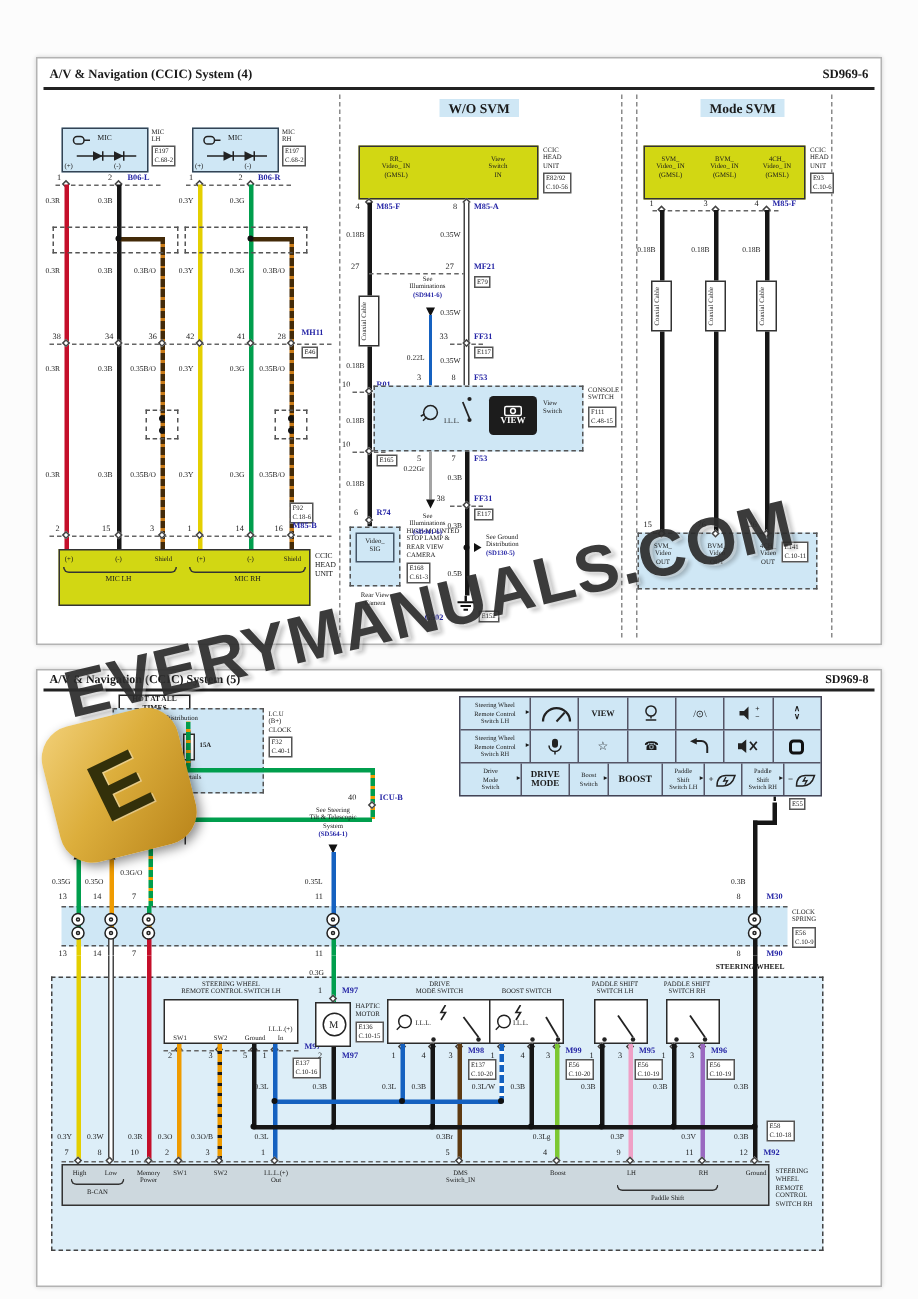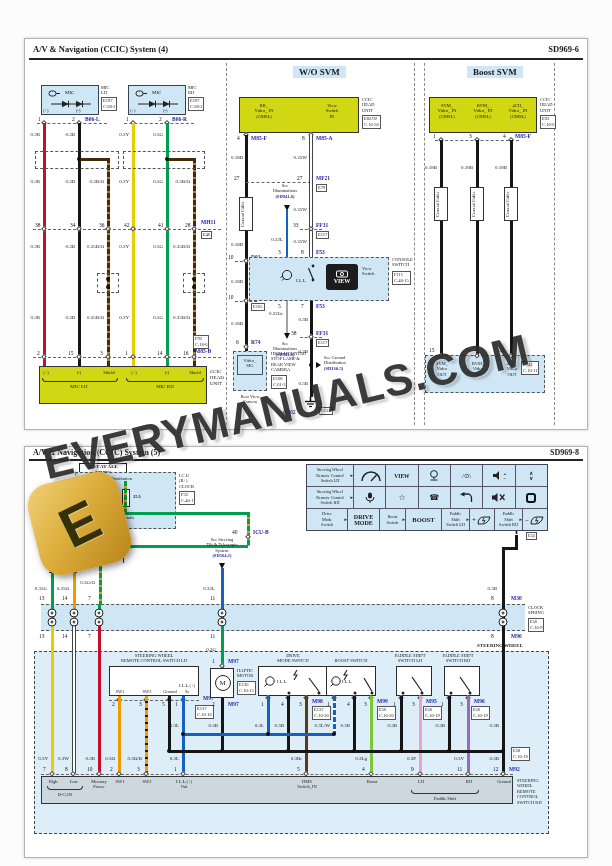--- a/index.html
+++ b/index.html
@@ -395,21 +395,21 @@
         <line x1="6.5" y1="0" x2="6.5" y2="4" stroke="#111" stroke-width="1.6"></line>
         <line x1="1" y1="4.5" x2="12" y2="4.5" stroke="#111" stroke-width="1.4"></line>
         <line x1="3" y1="7" x2="10" y2="7" stroke="#111" stroke-width="1.2"></line>
         <line x1="5" y1="9.5" x2="8" y2="9.5" stroke="#111" stroke-width="1.2"></line>
       </svg>
   <div class="pin bl" style="left:258px;top:370px">G502</div>
   <div class="cb" style="left:294px;top:368px">
         <div>E152</div>
       </div>
 
-  <div class="hdr-tag" style="left:442px;top:27px">Boost SVM</div>
+  <div class="hdr-tag" style="left:442px;top:27px">Mode SVM</div>
   <div class="ybox" style="left:404px;top:58px;width:108px;height:36px">
     <div class="ab t45 ctr" style="left:0px;top:5px;width:34px">
           <div>SVM_</div>
           <div>Video_ IN</div>
           <div>(GMSL)</div>
         </div>
     <div class="ab t45 ctr" style="left:36px;top:5px;width:34px">
           <div>BVM_</div>
           <div>Video_ IN</div>
           <div>(GMSL)</div>

